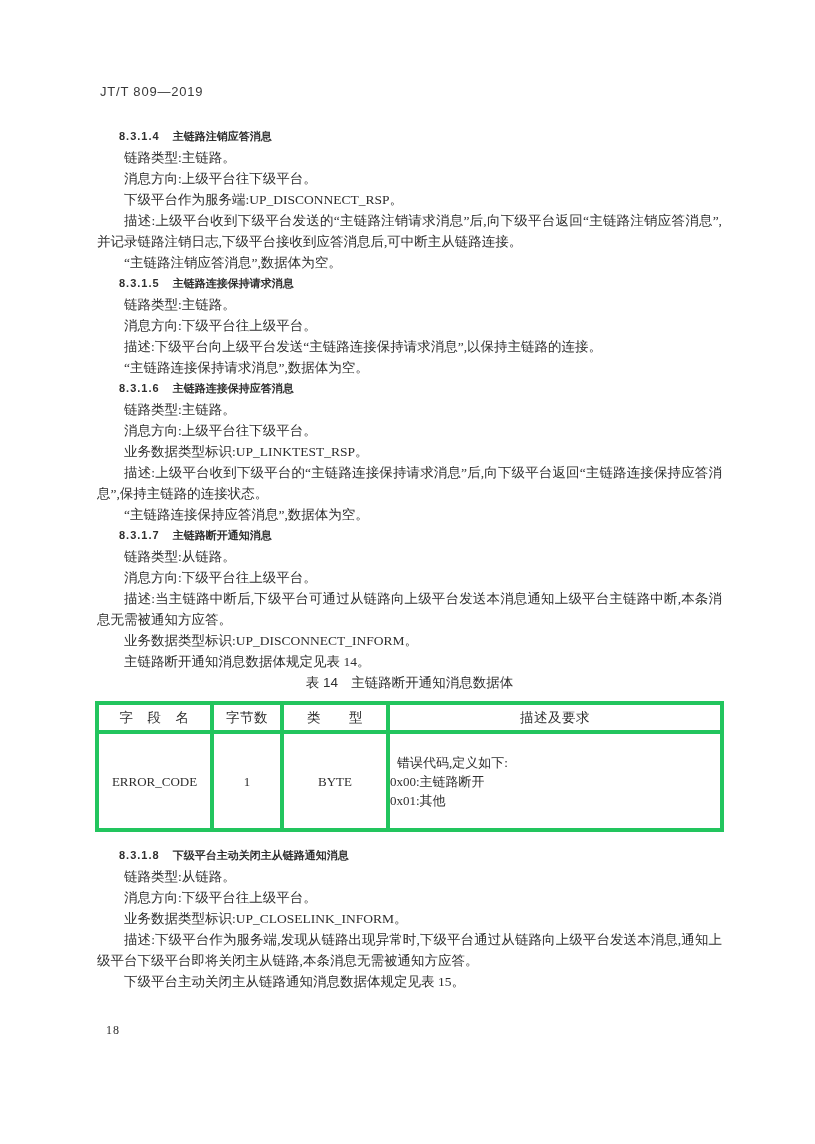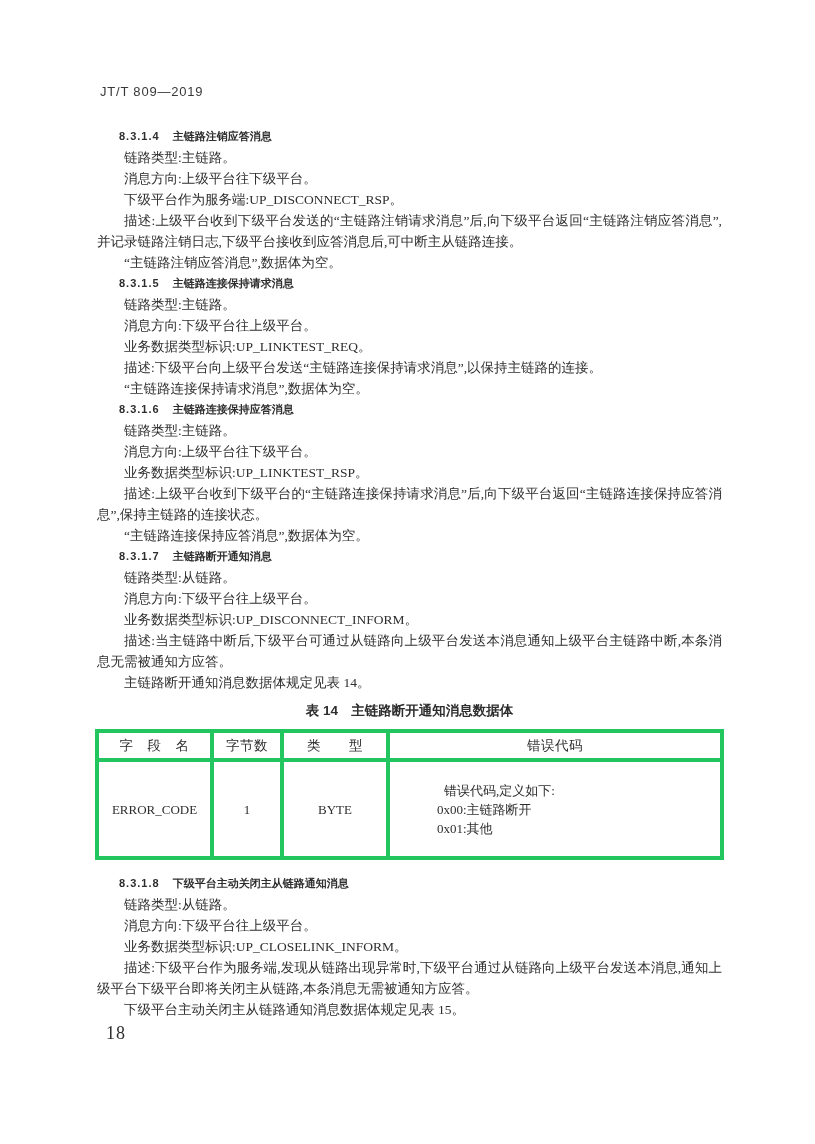--- a/index.html
+++ b/index.html
@@ -21,45 +21,45 @@
     text-align:justify;
   }
   .content p { margin:0; text-indent:2em; }
   .sec-heading {
     font-family:Liberation Sans, sans-serif;
     font-weight:bold; font-size:11px; text-indent:0;
     white-space:nowrap;
   }
   .sec-num { letter-spacing:1px; margin-right:13px; }
   .table-caption {
-    margin-top:7px; height:21px; line-height:21px;
+    margin-top:0; height:21px; line-height:21px;
     text-align:center;
     font-family:"Liberation Sans","DejaVu Sans",sans-serif;
-    font-weight:bold; font-size:13.5px;
+    font-weight:normal; font-size:13.5px;
   }
   .cap-label { margin-right:13px; }
   table.data-table {
     border-collapse:collapse; table-layout:fixed;
     width:629px; margin-left:-2px; margin-top:8px;
     font-size:13px; line-height:17px;
   }
   table.data-table th, table.data-table td {
     border:4px solid #22c55e; padding:0;
     font-weight:normal;
   }
   table.data-table { border:1.5px solid #242424; }
   th.hcell { height:25px; text-align:center; font-size:13.5px; letter-spacing:0.5px; }
   td.ccell { height:94px; text-align:center; vertical-align:middle; }
   td.desc-cell { vertical-align:middle; padding:0 10px; text-align:left; }
-  .desc-line { line-height:19px;margin-left:47px; }
+  .desc-line { line-height:19px; }
   .desc-line:first-child { text-indent:7px; }
   .after-table { margin-top:13px; }
   .page-number {
     position:absolute; left:106px; top:1023px;
-    font-size:18px; letter-spacing:1px;
+    font-size:12px; letter-spacing:1px;
   }
   .col-field { width:115px; } .col-bytes { width:70px; }
   .col-type { width:106px; } .col-desc { width:334px; }
 </style>
 </head>
 <body>
 
 <div class="page">
 
   <div class="doc-header">JT/T 809—2019</div>
@@ -72,58 +72,57 @@
       <p>消息方向:上级平台往下级平台。</p>
       <p>下级平台作为服务端:UP_DISCONNECT_RSP。</p>
       <p>描述:上级平台收到下级平台发送的“主链路注销请求消息”后,向下级平台返回“主链路注销应答消息”,并记录链路注销日志,下级平台接收到应答消息后,可中断主从链路连接。</p>
       <p>“主链路注销应答消息”,数据体为空。</p>
     </div>
 
     <div>
       <p class="sec-heading"><span class="sec-num">8.3.1.5</span><span>主链路连接保持请求消息</span></p>
       <p>链路类型:主链路。</p>
       <p>消息方向:下级平台往上级平台。</p>
-      <p>业务数据类型标识:UP_LINKTEST_REQ。</p>
       <p>描述:下级平台向上级平台发送“主链路连接保持请求消息”,以保持主链路的连接。</p>
       <p>“主链路连接保持请求消息”,数据体为空。</p>
     </div>
 
     <div>
       <p class="sec-heading"><span class="sec-num">8.3.1.6</span><span>主链路连接保持应答消息</span></p>
       <p>链路类型:主链路。</p>
       <p>消息方向:上级平台往下级平台。</p>
       <p>业务数据类型标识:UP_LINKTEST_RSP。</p>
       <p>描述:上级平台收到下级平台的“主链路连接保持请求消息”后,向下级平台返回“主链路连接保持应答消息”,保持主链路的连接状态。</p>
       <p>“主链路连接保持应答消息”,数据体为空。</p>
     </div>
 
     <div>
       <p class="sec-heading"><span class="sec-num">8.3.1.7</span><span>主链路断开通知消息</span></p>
       <p>链路类型:从链路。</p>
       <p>消息方向:下级平台往上级平台。</p>
+      <p>描述:当主链路中断后,下级平台可通过从链路向上级平台发送本消息通知上级平台主链路中断,本条消息无需被通知方应答。</p>
       <p>业务数据类型标识:UP_DISCONNECT_INFORM。</p>
-      <p>描述:当主链路中断后,下级平台可通过从链路向上级平台发送本消息通知上级平台主链路中断,本条消息无需被通知方应答。</p>
       <p>主链路断开通知消息数据体规定见表 14。</p>
     </div>
 
     <div class="table-caption"><span class="cap-label">表 14</span><span>主链路断开通知消息数据体</span></div>
 
     <table class="data-table">
       <colgroup>
         <col class="col-field">
           <col class="col-bytes">
           <col class="col-type">
           <col class="col-desc">
       </colgroup>
       <thead>
         <tr>
           <th class="hcell">字　段　名</th>
           <th class="hcell">字节数</th>
           <th class="hcell">类　　型</th>
-          <th class="hcell">错误代码</th>
+          <th class="hcell">描述及要求</th>
         </tr>
       </thead>
       <tbody>
         <tr>
           <td class="ccell">ERROR_CODE</td>
           <td class="ccell">1</td>
           <td class="ccell">BYTE</td>
           <td class="desc-cell">
             <div class="desc-line">错误代码,定义如下:</div>
             <div class="desc-line">0x00:主链路断开</div>

